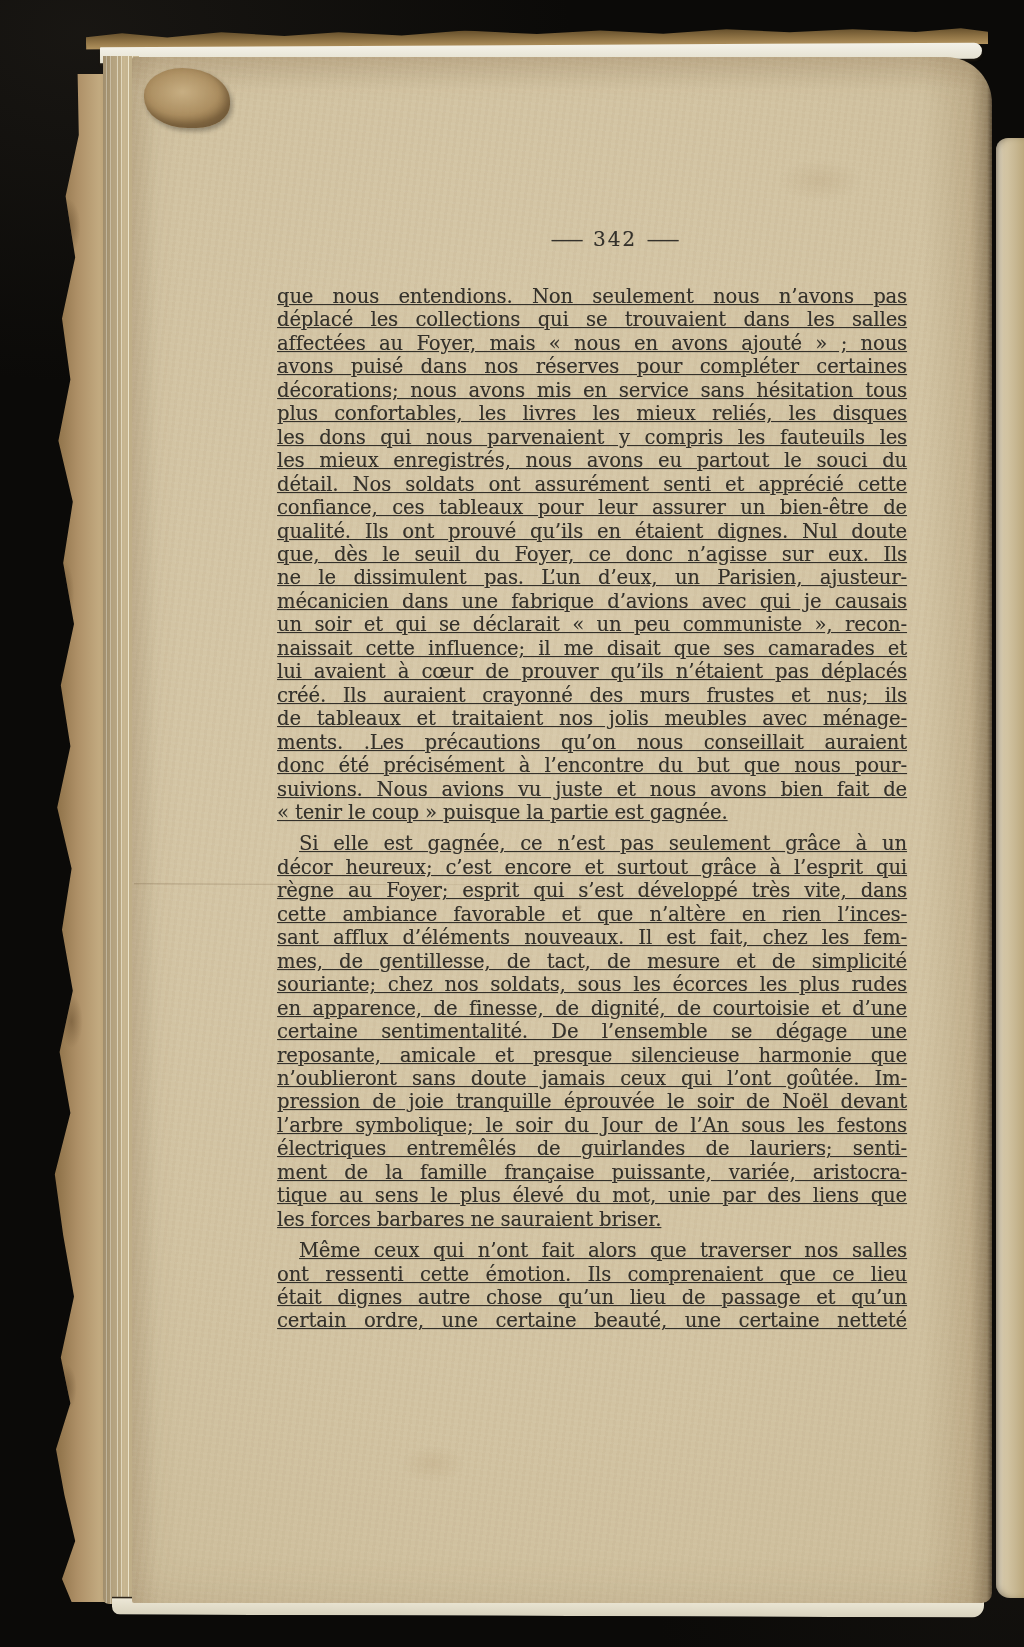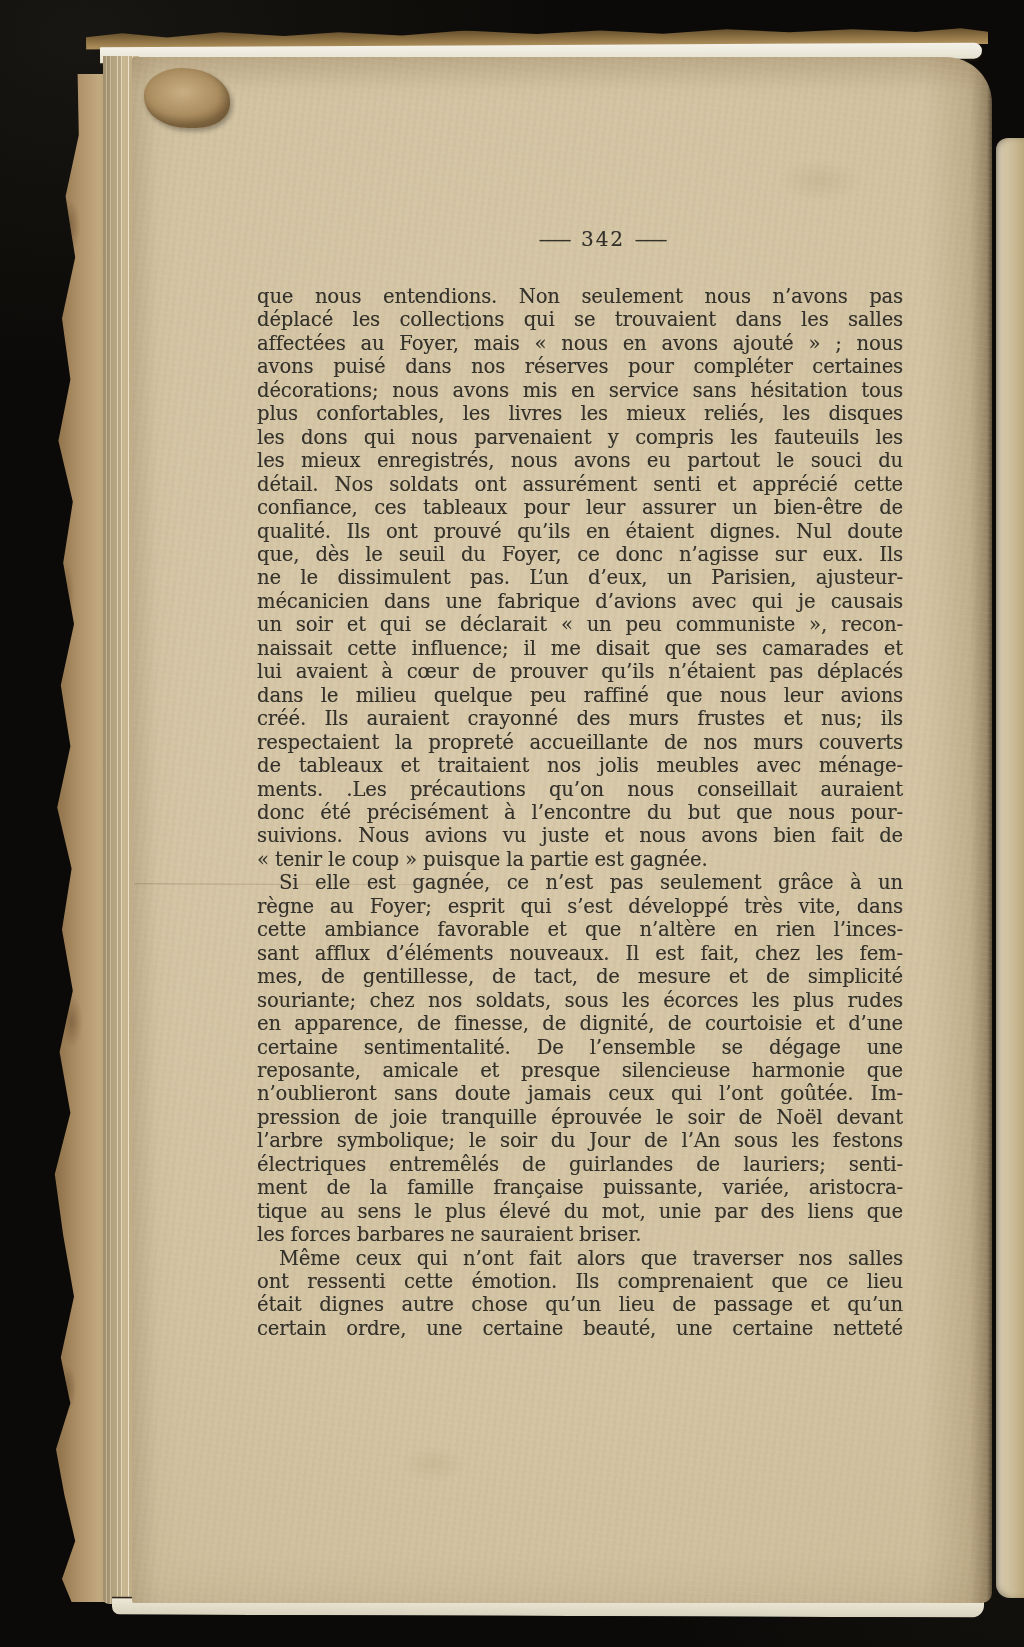--- a/index.html
+++ b/index.html
@@ -92,32 +92,32 @@
   .corner-roll{
     position:absolute;left:144px;top:68px;width:86px;height:60px;z-index:3;
     background:
       radial-gradient(60% 55% at 45% 40%, #c7ad80, #a8895a 70%, #8a6c41 100%);
     border-radius:48% 60% 42% 55%;
     box-shadow:inset -4px -5px 8px rgba(70,50,25,.5), 2px 3px 5px rgba(0,0,0,.35);
     opacity:.9;
   }
   
   .text-col{
-    position:absolute;left:125px;top:169px;width:646px;z-index:4;
+    position:absolute;left:137px;top:169px;width:646px;z-index:4;
     color:#34312b;
     font-size:19.5px;line-height:23.45px;letter-spacing:-0.1px;
     text-shadow:.3px .3px .5px rgba(53,50,44,.4);
   }
   .page-number{
     text-align:center;padding-left:46px;height:26px;line-height:26px;
     font-size:20px;margin-bottom:33px;white-space:nowrap;
   }
   .page-number .rule{display:inline-block;transform:scaleX(1.7);}
   .page-number .num{margin:0 16px;letter-spacing:2px;}
-  .paragraph{margin:0;}
+  .paragraph{margin:8px;text-decoration:underline;}
   .line{text-align:justify;text-align-last:justify;}
   .line.para-end{text-align-last:left;}
   .line.indent{text-indent:22px;}
 </style>
 </head>
 <body>
 
 <div class="scene">
   <div class="top-brown-edge"></div>
   <div class="top-white-edge"></div>
@@ -145,31 +145,30 @@
             <div class="line">les mieux enregistrés, nous avons eu partout le souci du</div>
             <div class="line">détail. Nos soldats ont assurément senti et apprécié cette</div>
             <div class="line">confiance, ces tableaux pour leur assurer un bien-être de</div>
             <div class="line">qualité. Ils ont prouvé qu’ils en étaient dignes. Nul doute</div>
             <div class="line">que, dès le seuil du Foyer, ce donc n’agisse sur eux. Ils</div>
             <div class="line">ne le dissimulent pas. L’un d’eux, un Parisien, ajusteur-</div>
             <div class="line">mécanicien dans une fabrique d’avions avec qui je causais</div>
             <div class="line">un soir et qui se déclarait « un peu communiste », recon-</div>
             <div class="line">naissait cette influence; il me disait que ses camarades et</div>
             <div class="line">lui avaient à cœur de prouver qu’ils n’étaient pas déplacés</div>
-            <div class="line">dans le milieu quelque peu raffiné que nous leur avions</div>
             <div class="line">créé. Ils auraient crayonné des murs frustes et nus; ils</div>
-            <div class="line">respectaient la propreté accueillante de nos murs couverts</div>
             <div class="line">de tableaux et traitaient nos jolis meubles avec ménage-</div>
             <div class="line">ments. .Les précautions qu’on nous conseillait auraient</div>
             <div class="line">donc été précisément à l’encontre du but que nous pour-</div>
             <div class="line">suivions. Nous avions vu juste et nous avons bien fait de</div>
             <div class="line para-end">« tenir le coup » puisque la partie est gagnée.</div>
           </div>
           <div class="paragraph">
             <div class="line indent">Si elle est gagnée, ce n’est pas seulement grâce à un</div>
+            <div class="line">décor heureux; c’est encore et surtout grâce à l’esprit qui</div>
             <div class="line">règne au Foyer; esprit qui s’est développé très vite, dans</div>
             <div class="line">cette ambiance favorable et que n’altère en rien l’inces-</div>
             <div class="line">sant afflux d’éléments nouveaux. Il est fait, chez les fem-</div>
             <div class="line">mes, de gentillesse, de tact, de mesure et de simplicité</div>
             <div class="line">souriante; chez nos soldats, sous les écorces les plus rudes</div>
             <div class="line">en apparence, de finesse, de dignité, de courtoisie et d’une</div>
             <div class="line">certaine sentimentalité. De l’ensemble se dégage une</div>
             <div class="line">reposante, amicale et presque silencieuse harmonie que</div>
             <div class="line">n’oublieront sans doute jamais ceux qui l’ont goûtée. Im-</div>
             <div class="line">pression de joie tranquille éprouvée le soir de Noël devant</div>

